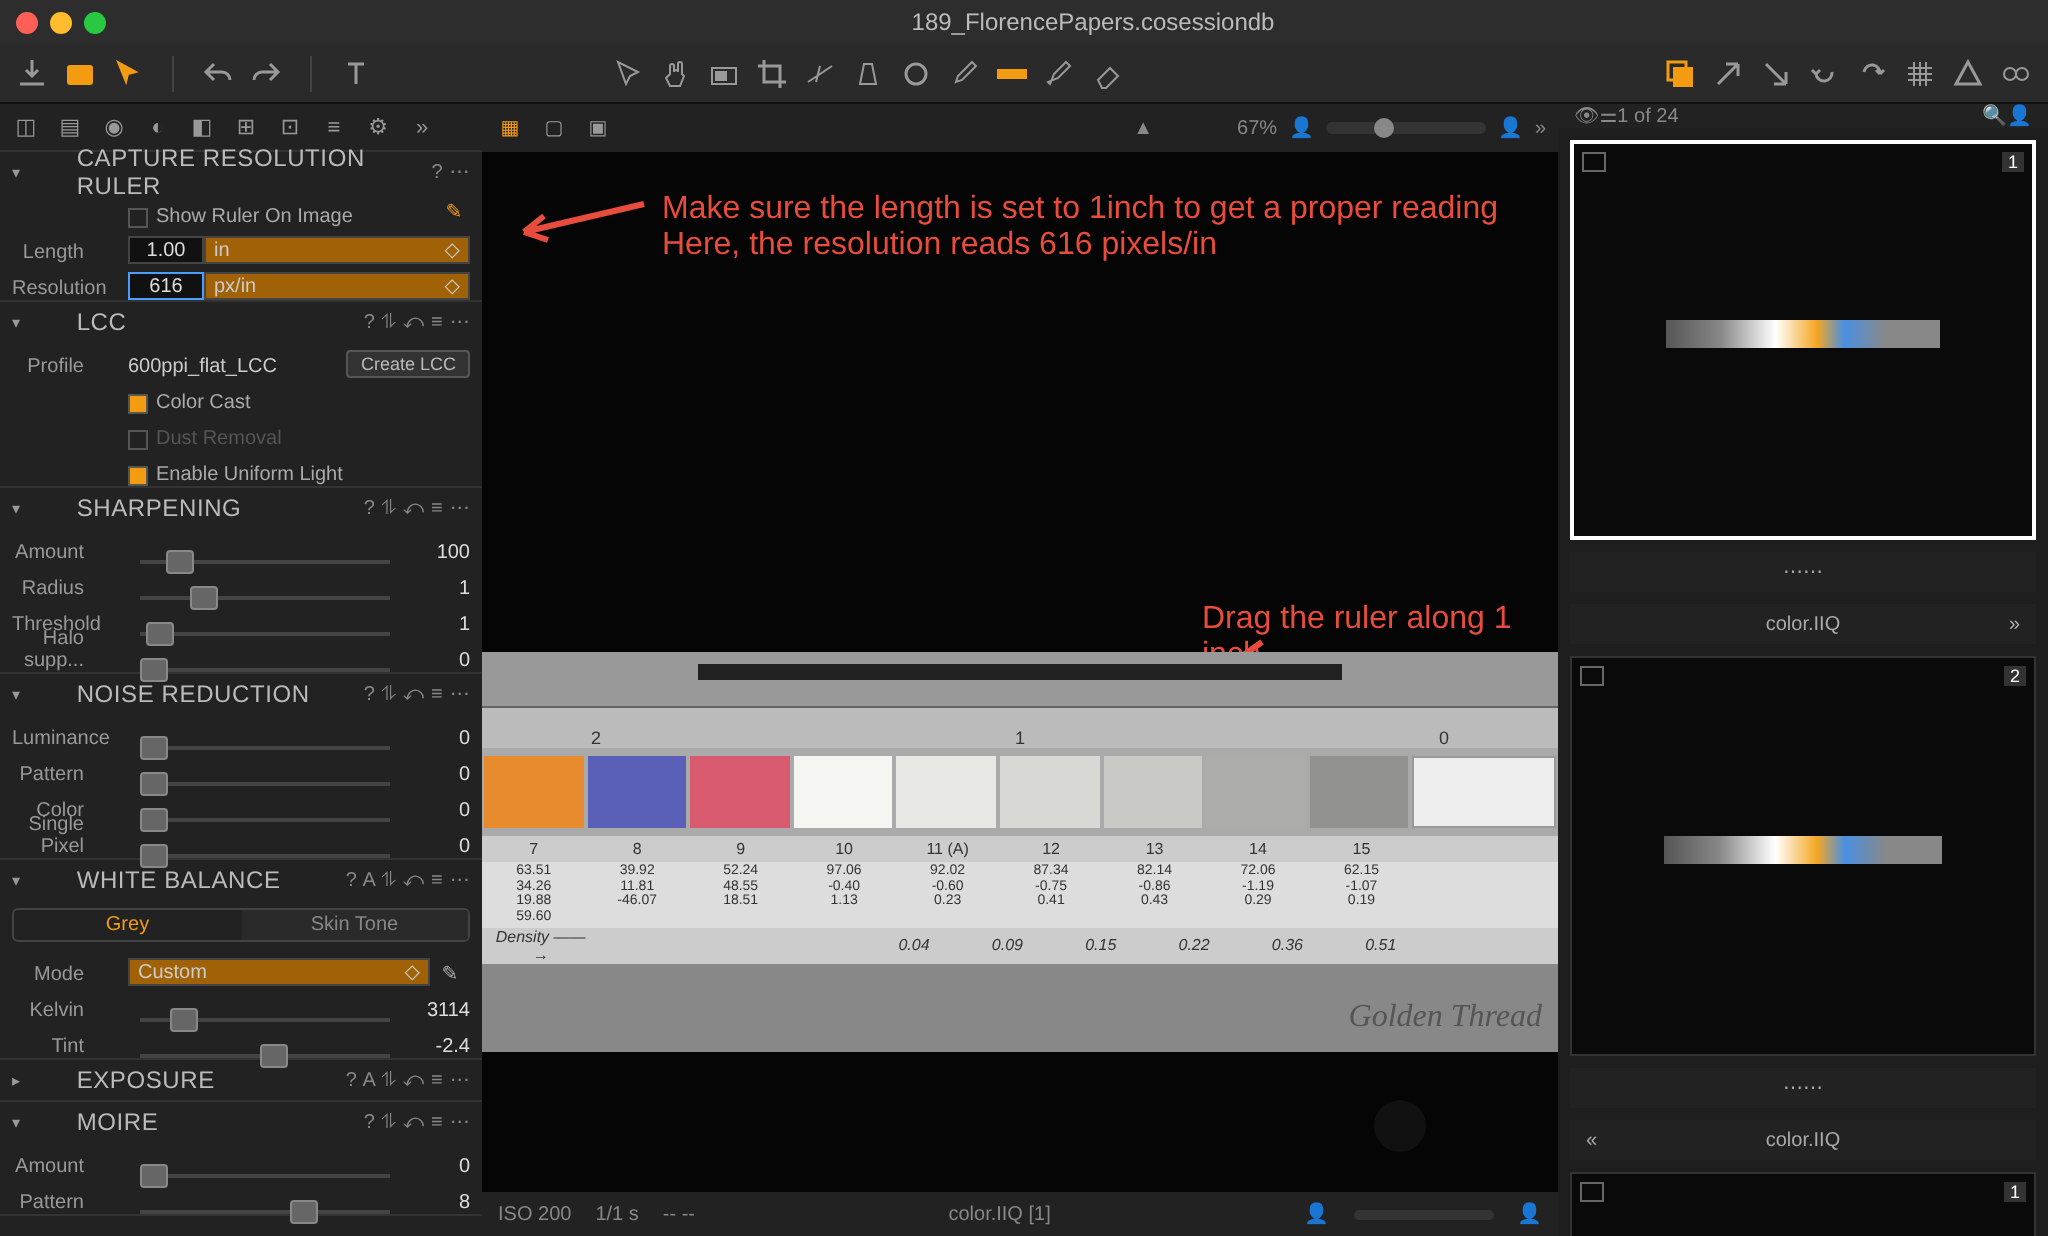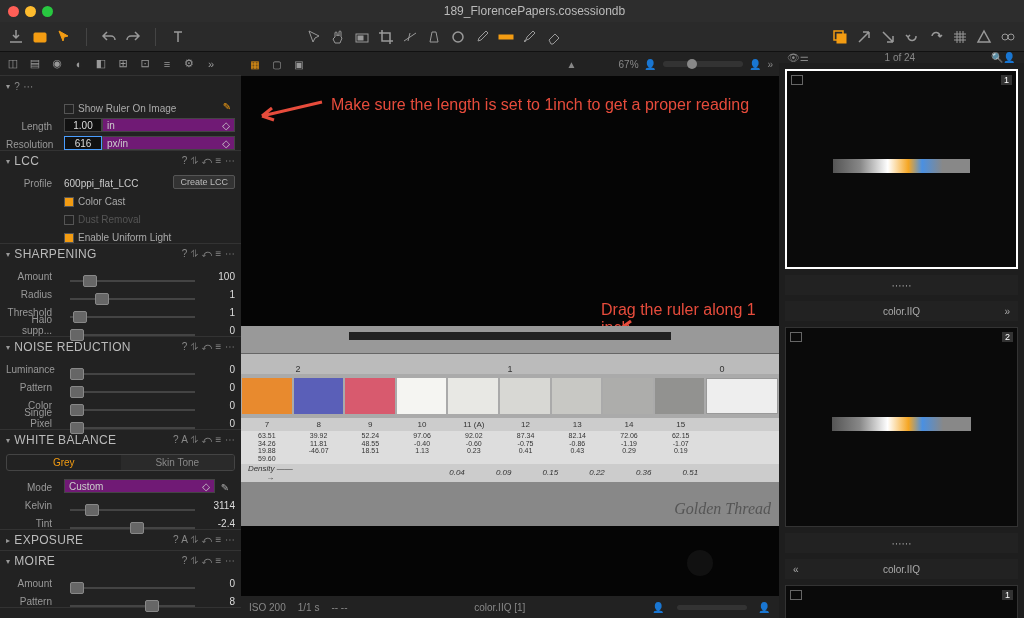--- a/index.html
+++ b/index.html
@@ -1,41 +1,41 @@
 <!DOCTYPE html>
 <html><head>
 <meta charset="utf-8">
 <style>
 * { margin:0; padding:0; box-sizing:border-box; font-family:-apple-system,Helvetica,Arial,sans-serif; }
 body { background:#1a1a1a; color:#aaa; font-size:11px; width:1024px; height:618px; overflow:hidden; position:relative; }
 .titlebar { height:22px; background:#2d2d2d; display:flex; align-items:center; padding:0 8px; }
 .traffic { display:flex; gap:6px; }
 .dot { width:11px; height:11px; border-radius:50%; }
 .red{background:#ff5f57}.yellow{background:#febc2e}.green{background:#28c840}
-.title { flex:1; text-align:center; color:#bbb; font-size:12px; }
+.title { flex:1; text-align:center; color:#bbb; font-size:12px;margin-left:24px; }
 .toolbar { height:30px; background:#2a2a2a; display:flex; align-items:center; padding:0 8px; gap:10px; border-bottom:1px solid #111; }
 .toolbar .grp{display:flex;gap:8px;align-items:center}
 .toolbar .sep{width:1px;height:18px;background:#444;margin:0 4px}
 .ticon{width:16px;height:16px;display:flex;align-items:center;justify-content:center;color:#999;cursor:pointer}
 .ticon svg{width:16px;height:16px;fill:currentColor;stroke:currentColor}
 .orange{color:#f39c12}
 .main { display:flex; height:566px; }
 .left { width:241px; background:#222; overflow:hidden; display:flex; flex-direction:column; }
 .iconrow { height:24px; display:flex; align-items:center; padding:0 6px; gap:8px; border-bottom:1px solid #333; }
 .iconrow .ticon{width:14px;height:14px}
 .panel { border-bottom:1px solid #333; }
 .phead { height:20px; display:flex; align-items:center; padding:0 6px; font-size:10px; letter-spacing:.3px; color:#999; }
 .phead .chev{margin-right:4px;font-size:8px}
 .phead .title{flex:1;text-align:left;color:#bbb}
 .phead .ctrls{display:flex;gap:6px;color:#888;font-size:10px}
 .row { display:flex; align-items:flex-end; height:18px; padding:0 6px; font-size:10px; }
-.row .lbl{width:58px;text-align:right;padding-right:12px;color:#999}
+.row .lbl{width:58px;text-align:right;padding-right:22px;color:#999}
 .row .num{width:38px;background:#111;border:1px solid #444;color:#ddd;text-align:center;font-size:10px;height:14px}
 .row .num.hl{border:1px solid #4a9eff}
-.row .unit{flex:1;background:#701a75;border:1px solid #444;color:#ccc;padding:0 4px;font-size:10px;height:14px;display:flex;align-items:center;justify-content:space-between}
+.row .unit{flex:1;background:#a16207;border:1px solid #444;color:#ccc;padding:0 4px;font-size:10px;height:14px;display:flex;align-items:center;justify-content:space-between}
 .row .val{width:34px;text-align:right;color:#ddd;font-size:10px}
 .slider{flex:1;height:2px;background:#444;position:relative;margin:0 6px}
 .slider::after{content:"";position:absolute;width:12px;height:10px;background:#666;border:1px solid #888;border-radius:2px;top:-5px;left:var(--p,10%)}
 .chk{width:10px;height:10px;margin-right:4px;border:1px solid #555;display:inline-block}
 .chk.on{background:#f39c12}
 .btn{background:#333;border:1px solid #555;color:#bbb;font-size:9px;padding:1px 6px;border-radius:2px;cursor:pointer}
 .tabs{display:flex;border:1px solid #444;border-radius:3px;margin:4px 6px;overflow:hidden}
 .tab{flex:1;text-align:center;padding:2px 0;font-size:10px;cursor:pointer}
 .tab.active{color:#f39c12}
 .tab:not(.active){background:#2a2a2a;color:#888}
@@ -56,21 +56,21 @@
 .pvals div{flex:1;text-align:center;padding:1px 0;line-height:1.1}
 .density{height:18px;background:#ccc;display:flex;font-size:8px;color:#333;align-items:center;font-style:italic}
 .density .dl{width:80px;padding-left:6px}
 .density span{flex:1;text-align:center}
 .golden{position:absolute;right:8px;bottom:78px;font-family:cursive;font-style:italic;color:#555;font-size:16px}
 .circle{position:absolute;right:66px;top:132px;width:26px;height:26px;background:#111;border-radius:50%}
 .status{height:22px;background:#222;display:flex;align-items:center;padding:0 8px;font-size:10px;color:#888;gap:12px}
 .status .mid{flex:1;text-align:center}
 .right { width:245px; background:#1e1e1e; display:flex; flex-direction:column; }
 .rhead{height:24px;background:#222;display:flex;align-items:center;padding:0 8px;font-size:10px;color:#888;justify-content:space-between}
-.rhead .ctr{flex:1;text-align:center}
+.rhead .ctr{flex:1;}
 .thumbs{flex:1;display:flex;flex-direction:column;gap:6px;padding:6px}
 .thumb{background:#0a0a0a;border:1px solid #333;position:relative;height:200px}
 .thumb.active{border:2px solid #fff}
 .thumb .mini{position:absolute;left:20%;right:20%;top:45%;height:14px;background:linear-gradient(90deg,#555,#888 20%,#fff 40%,#f5a623 55%,#4a90e2 65%,#888 80%)}
 .tname{height:20px;background:#222;display:flex;align-items:center;justify-content:center;font-size:10px;color:#aaa;position:relative}
 .tname .arr{position:absolute;right:8px}
 .badge{position:absolute;top:4px;right:4px;background:#333;color:#fff;font-size:9px;padding:0 3px}
 .thumb .tl{position:absolute;top:4px;left:4px;width:12px;height:10px;border:1px solid #666}
 </style>
 </head>
@@ -240,20 +240,21 @@
       <div class="ticon">⊞</div>
       <div class="ticon">⊡</div>
       <div class="ticon">≡</div>
       <div class="ticon">⚙</div>
       <div class="ticon">»</div>
     </div>
 
     <div class="panel">
       <div class="phead">
           <span class="chev">▾</span>
+          <span class="title">CAPTURE RESOLUTION RULER</span>
           <span class="ctrls">? ⋯</span>
         </div>
       <div class="row">
           <span class="lbl"></span>
           <span class="chk"></span>
           <span>Show Ruler On Image</span>
           <span style="flex:1"></span>
           <span class="ticon orange">✎</span>
         </div>
       <div class="row">
@@ -427,20 +428,21 @@
       <span>👤</span>
       <div style="width:80px;height:6px;background:#333;border-radius:3px;position:relative">
           <div style="position:absolute;left:30%;width:10px;height:10px;background:#888;border-radius:50%;top:-2px"></div>
         </div>
       <span>👤</span>
       <span>»</span>
     </div>
     <div class="viewport">
       <div class="annot" style="top:20px;left:90px">
         <div>Make sure the length is set to 1inch to get a proper reading</div>
+        <div>Here, the resolution reads 616 pixels/in</div>
       </div>
       <svg class="arrow" style="top:18px;left:6px" width="80" height="30">
           <path d="M75 8 L15 22 M15 22 l10 -8 M15 22 l12 4" stroke="#e74c3c" stroke-width="3" fill="none"></path>
         </svg>
       <div class="annot" style="top:225px;left:360px">Drag the ruler along 1 inch</div>
       <svg class="arrow" style="top:240px;left:340px" width="60" height="40">
           <path d="M50 5 L12 32 M12 32 l14 -2 M12 32 l4 -12" stroke="#e74c3c" stroke-width="3" fill="none"></path>
         </svg>
 
       <div class="colorpatch">

